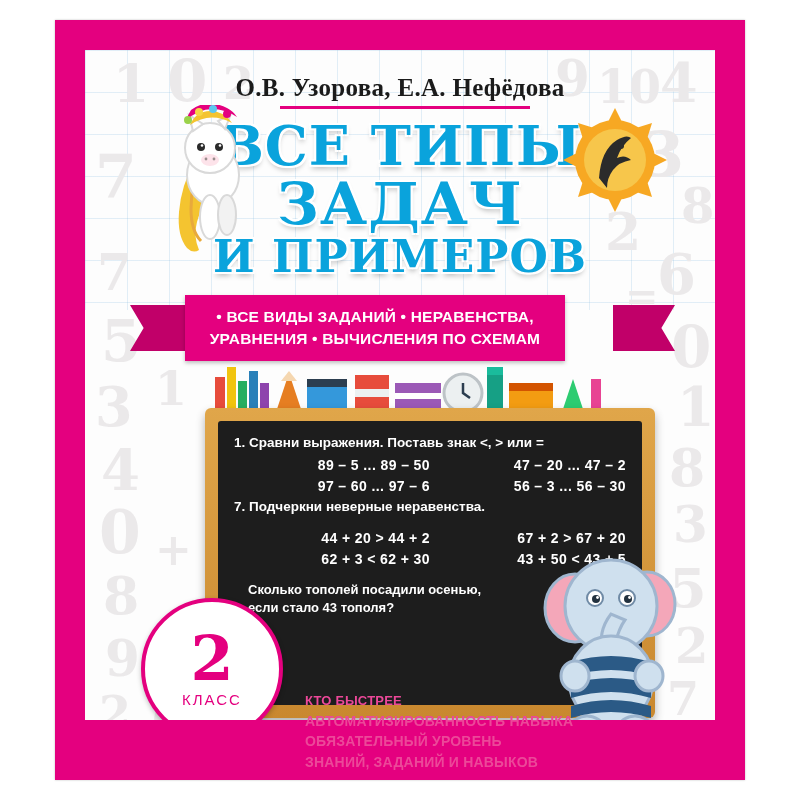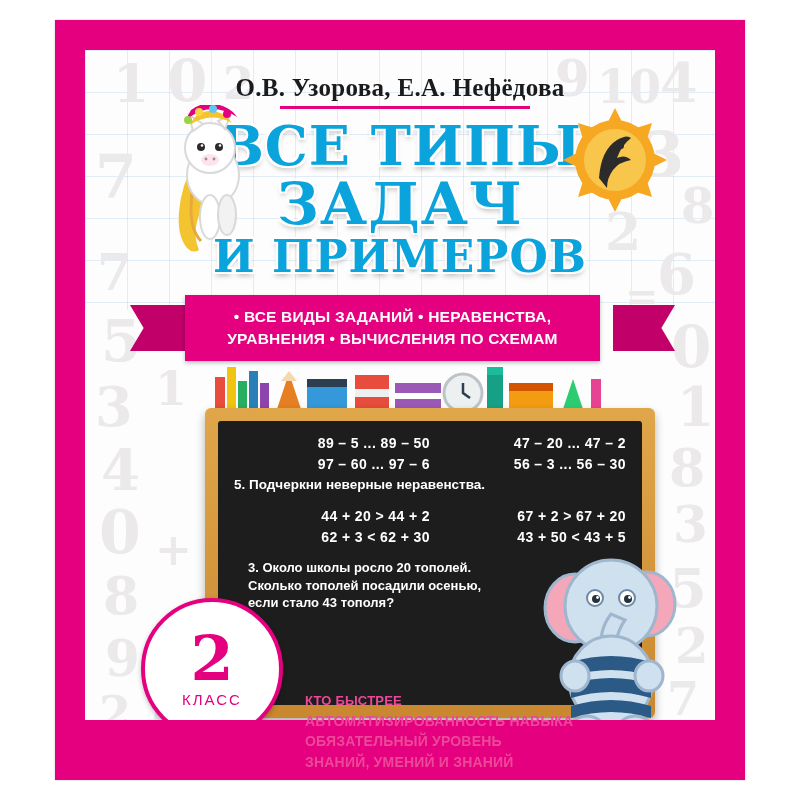--- a/index.html
+++ b/index.html
@@ -86,21 +86,21 @@
   .pony{position:absolute;left:70px;top:55px;width:110px;height:150px;z-index:7;}
 
   
   .sun{position:absolute;right:48px;top:58px;width:104px;height:104px;z-index:7;}
 
   
   .ribbon{
     position:absolute;left:45px;top:245px;width:545px;height:66px;z-index:8;
   }
   .ribbon-body{
-    position:absolute;left:55px;top:0;width:415px;height:66px;background:#e4007f;
+    position:absolute;left:55px;top:0;width:380px;height:66px;background:#e4007f;
     display:flex;flex-direction:column;align-items:center;justify-content:center;
     box-shadow:0 2px 4px rgba(0,0,0,.25);
   }
   .ribbon-body span{
     color:#fff;font-weight:bold;font-size:15.5px;letter-spacing:.2px;line-height:1.45;
     text-align:center;white-space:nowrap;
   }
   .ribbon-tail{
     position:absolute;top:10px;width:62px;height:46px;background:#c10069;
   }
@@ -288,41 +288,41 @@
           <rect x="292" y="12" width="16" height="8" fill="#1abc9c"></rect>
           <rect x="314" y="34" width="44" height="26" fill="#f39c12"></rect>
           <rect x="314" y="28" width="44" height="8" fill="#d35400"></rect>
           <path d="M366 60 l12 -36 l12 36z" fill="#2ecc71"></path>
           <rect x="396" y="24" width="10" height="36" fill="#e84393"></rect>
         </svg>
       </div>
 
       <div class="board-frame">
         <div class="board">
+          <p class="task-title">1. Сравни выражения. Поставь знак &lt;, &gt; или =</p>
           <div class="eq-row">
             <div class="c">89 – 5 ... 89 – 50</div>
             <div class="c">47 – 20 ... 47 – 2</div>
           </div>
           <div class="eq-row">
             <div class="c">97 – 60 ... 97 – 6</div>
             <div class="c">56 – 3 ... 56 – 30</div>
           </div>
 
-          <p class="task-title">5. Подчеркни неверные неравенства.</p>
+          <p class="task-title">7. Подчеркни неверные неравенства.</p>
           <div class="task-gap"></div>
           <div class="eq-row">
             <div class="c">44 + 20 &gt; 44 + 2</div>
             <div class="c">67 + 2 &gt; 67 + 20</div>
           </div>
           <div class="eq-row">
             <div class="c">62 + 3 &lt; 62 + 30</div>
             <div class="c">43 + 50 &lt; 43 + 5</div>
           </div>
           <div class="task-gap"></div>
-          <div class="word-task">3. Около школы росло 20 тополей.</div>
           <div class="word-task">Сколько тополей посадили осенью,</div>
           <div class="word-task">если стало 43 тополя?</div>
         </div>
       </div>
 
       <div class="medal">
 
         <div class="medal-circle">
           <div class="medal-num">2</div>
           <div class="medal-label">КЛАСС</div>
@@ -351,17 +351,17 @@
           <ellipse cx="122" cy="198" rx="16" ry="12" fill="#cfe0ee" stroke="#9fb6cf" stroke-width="3"></ellipse>
         </svg>
       </div>
 
     </div>
 
     <div class="bottom-text">
       <div class="first">КТО БЫСТРЕЕ</div>
       <div>АВТОМАТИЗИРОВАННОСТЬ НАВЫКА</div>
       <div>ОБЯЗАТЕЛЬНЫЙ УРОВЕНЬ</div>
-      <div>ЗНАНИЙ, УМЕНИЙ И ЗНАНИЙ</div>
+      <div>ЗНАНИЙ, ЗАДАНИЙ И НАВЫКОВ</div>
     </div>
 
   </div>
 </div>
 
 </body></html>

